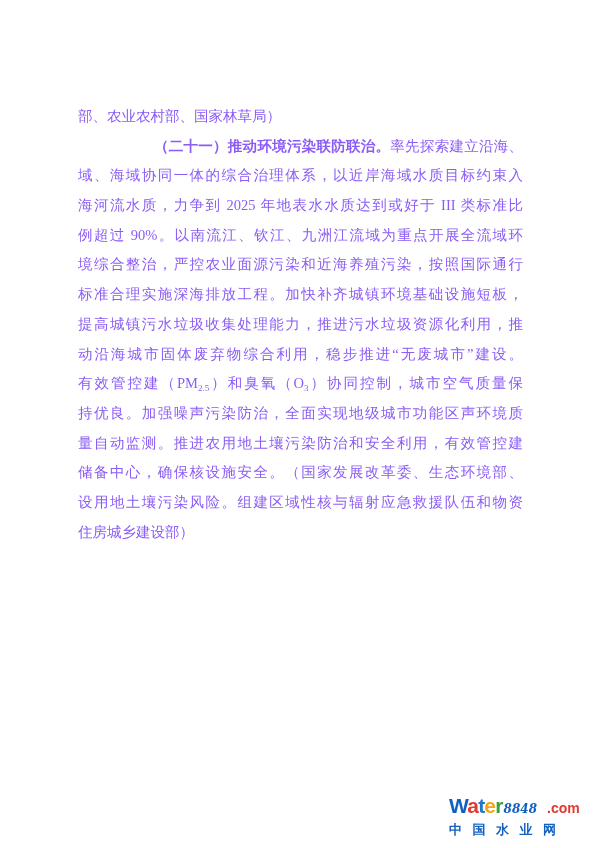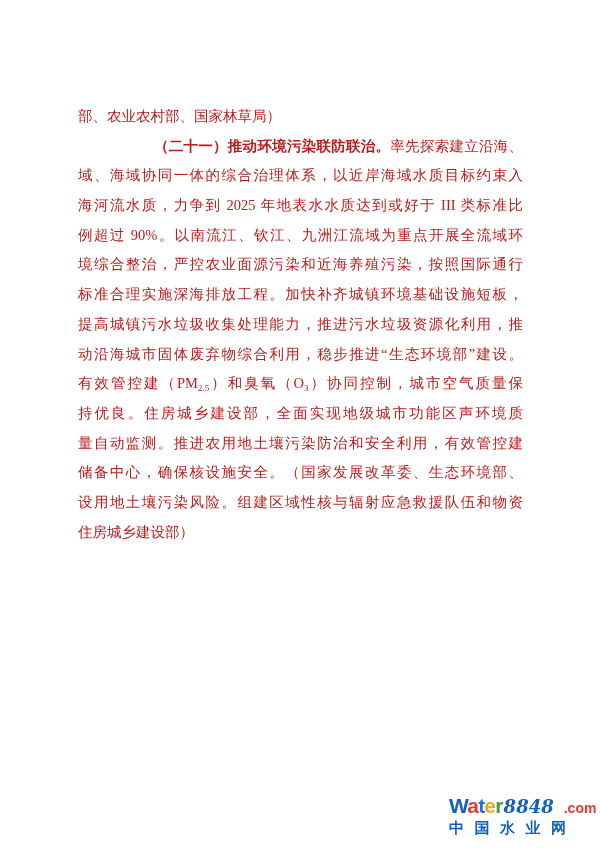--- a/index.html
+++ b/index.html
@@ -11,21 +11,21 @@
   .page {
     position: relative;
     width: 600px; height: 848px;
     background: #ffffff;
     overflow: hidden;
   }
   .text-block {
     position: absolute;
     left: 78px; top: 102px;
     width: 445px;
-    color: #b91c1c;
+    color: #8b5cf6;
   }
   .line {
     font-size: 14.5px;
     line-height: 29.7px;
     height: 29.7px;
     overflow: hidden;
   }
   .line.j {
     text-align: justify;
     text-align-last: justify;
@@ -49,56 +49,56 @@
   .logo-word {
     font-family: "Liberation Sans", sans-serif;
     font-weight: 700;
     font-size: 21px;
     letter-spacing: -0.8px;
   }
   .logo-num {
     font-family: "DejaVu Serif", serif;
     font-style: italic;
     font-weight: 700;
-    font-size: 18px;
+    font-size: 12px;
     margin-left: 1px;
   }
   .logo-tld {
     font-family: "Liberation Sans", sans-serif;
     font-weight: 700;
     font-size: 14px;
     margin-left: 10px;
   }
   .logo-sub {
-    font-family: Liberation Mono, monospace;
+    font-family: Liberation Sans, sans-serif;
     font-weight: 700;
-    font-size: 15px;
+    font-size: 13px;
     line-height: 21px;
     letter-spacing: 10.5px;
     margin-right: -10.5px;
     white-space: nowrap;
   }
 </style>
 </head>
 <body>
 
 <div class="page">
 
   <div class="text-block">
     <div class="line"><span>部、农业农村部、国家林草局）</span></div>
     <div class="line j indent"><span class="seg-bold">（二十一）推动环境污染联防联治。</span><span>率先探索建立沿海、流</span></div>
     <div class="line j"><span>域、海域协同一体的综合治理体系，以近岸海域水质目标约束入</span></div>
     <div class="line j"><span>海河流水质，力争到 2025 年地表水水质达到或好于 III 类标准比</span></div>
     <div class="line j"><span>例超过 90%。以南流江、钦江、九洲江流域为重点开展全流域环</span></div>
     <div class="line j"><span>境综合整治，严控农业面源污染和近海养殖污染，按照国际通行</span></div>
     <div class="line j"><span>标准合理实施深海排放工程。加快补齐城镇环境基础设施短板，</span></div>
     <div class="line j"><span>提高城镇污水垃圾收集处理能力，推进污水垃圾资源化利用，推</span></div>
-    <div class="line j"><span>动沿海城市固体废弃物综合利用，稳步推进“生态环境部”建设。</span></div>
+    <div class="line j"><span>动沿海城市固体废弃物综合利用，稳步推进“无废城市”建设。</span></div>
     <div class="line j"><span>有效管控建（PM</span><span class="seg-sub">2.5</span><span>）和臭氧（O</span><span class="seg-sub">3</span><span>）协同控制，城市空气质量保</span></div>
-    <div class="line j"><span>持优良。住房城乡建设部，全面实现地级城市功能区声环境质</span></div>
+    <div class="line j"><span>持优良。加强噪声污染防治，全面实现地级城市功能区声环境质</span></div>
     <div class="line j"><span>量自动监测。推进农用地土壤污染防治和安全利用，有效管控建</span></div>
     <div class="line j"><span>储备中心，确保核设施安全。（国家发展改革委、生态环境部、</span></div>
     <div class="line j"><span>设用地土壤污染风险。组建区域性核与辐射应急救援队伍和物资</span></div>
     <div class="line"><span>住房城乡建设部）</span></div>
   </div>
 
   <div class="logo">
     <div class="logo-top">
       <span class="logo-word"><span style="color: rgb(20, 96, 191);">W</span><span style="color: rgb(225, 59, 47);">a</span><span style="color: rgb(34, 119, 204);">t</span><span style="color: rgb(242, 165, 23);">e</span><span style="color: rgb(62, 160, 60);">r</span></span>
       <span class="logo-num" style="color: rgb(20, 96, 191);">8848</span>

